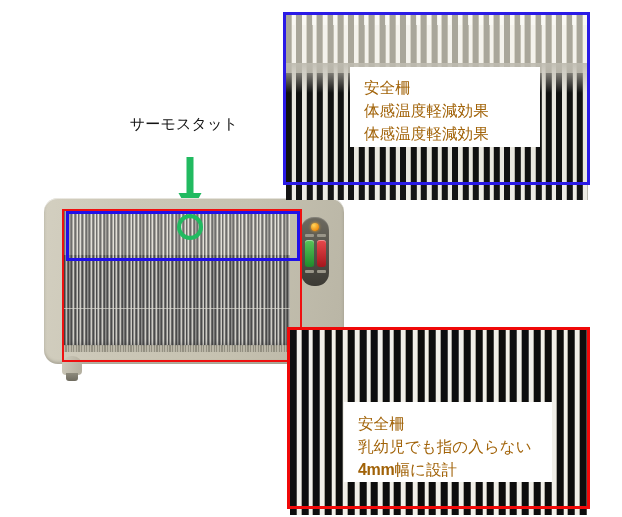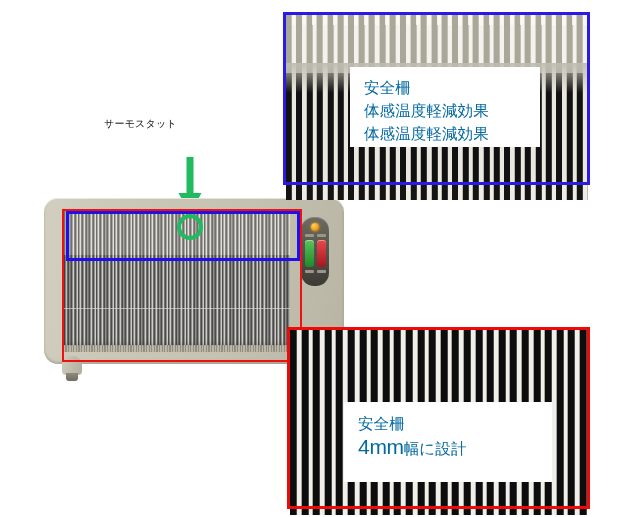--- a/index.html
+++ b/index.html
@@ -20,22 +20,22 @@
   }
 
   
   .abs { position: absolute; }
 
   
   #thermostat-label {
     left: 104px;
     top: 113px;
     width: 160px;
-    text-align: left;
-    font-size: 10px;
+    text-align: center;
+    font-size: 15px;
     line-height: 21px;
     color: #121212;
     letter-spacing: 0.2px;
     white-space: nowrap;
   }
   #thermostat-label .l2 { letter-spacing: -0.2px; }
 
   
   #thermostat-arrow {
     left: 178px;
@@ -242,43 +242,43 @@
         #0d0d0d 0px, #0d0d0d 6.0px,
         #4a4a48 6.0px, #4a4a48 7.0px,
         #f1efe9 7.0px, #f1efe9 10.6px,
         #a8a69e 10.6px, #a8a69e 11.6px);
   }
 
   
   .text-plate {
     position: absolute;
     background: #ffffff;
-    color: #0369a1;
+    color: #a16207;
     box-sizing: border-box;
   }
   #plate-top {
     left: 64px; top: 52px;
     width: 190px; height: 80px;
     padding: 9px 0 0 14px;
     font-size: 15.5px;
     line-height: 23px;
     letter-spacing: 0.1px;
   }
   #plate-bottom {
     left: 54px; top: 72px;
     width: 208px; height: 80px;
     padding: 10px 0 0 14px;
     font-size: 15.5px;
     line-height: 23px;
     letter-spacing: 0.1px;
   }
   #plate-bottom .mmline { white-space: nowrap; }
   #plate-bottom .mm {
-    font-weight: normal;
-    font-size: 21px;
+    font-weight: bold;
+    font-size: 16px;
     letter-spacing: -0.3px;
   }
 </style>
 </head>
 <body>
 
 <div id="stage">
 
   <div class="abs" id="thermostat-label">
     <div class="l1">サーモスタット</div>
@@ -329,17 +329,18 @@
       <div>安全柵</div>
       <div>体感温度軽減効果</div>
       <div>体感温度軽減効果</div>
     </div>
   </div>
 
   <div class="abs" id="callout-bottom-spill"></div>
   <div class="abs" id="callout-bottom">
     <div class="text-plate" id="plate-bottom">
       <div>安全柵</div>
+      <div>乳幼児でも指の入らない</div>
       <div class="mmline"><span class="mm">4mm</span><span>幅に設計</span></div>
     </div>
   </div>
 
 </div>
 
 </body></html>

